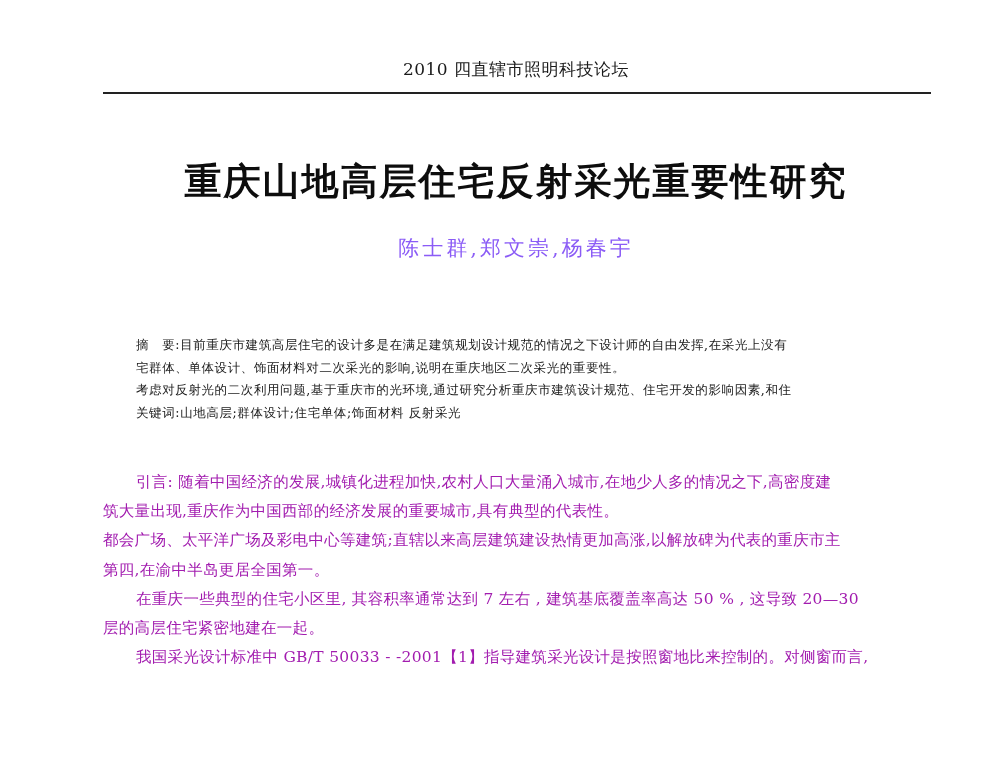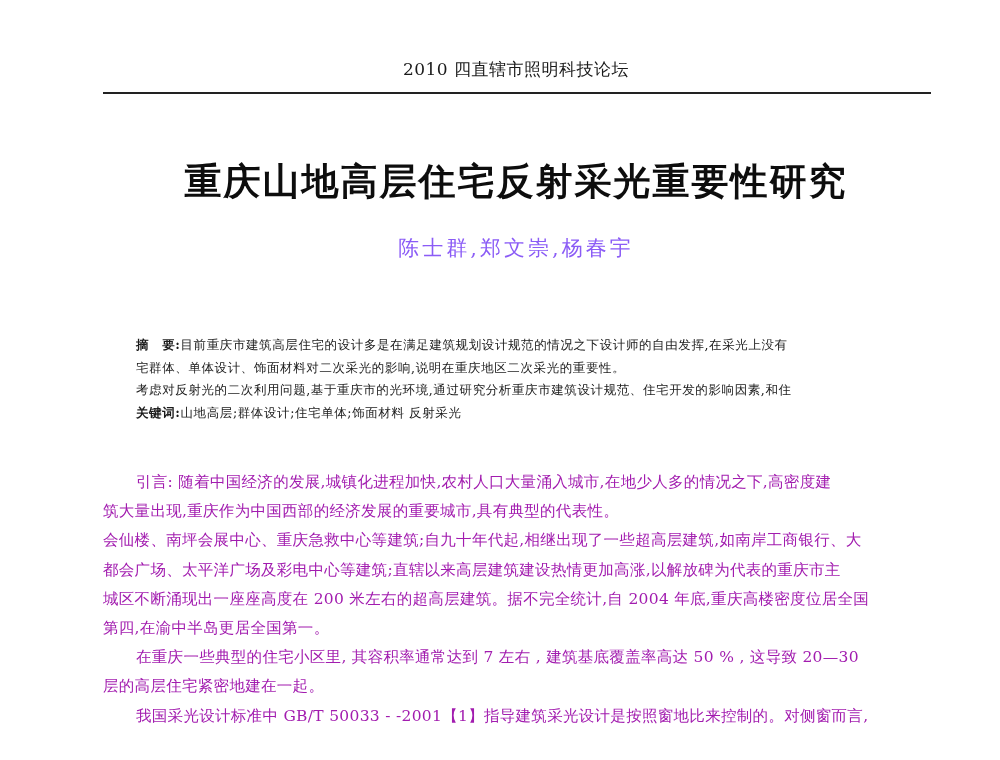--- a/index.html
+++ b/index.html
@@ -78,21 +78,21 @@
     width: 770px;
     font-size: 12.5px;
     line-height: 22.5px;
     color: #1a1a1a;
   }
   .abstract-block .line {
     white-space: nowrap;
     letter-spacing: 0.6px;
   }
   .abstract-label, .keywords-label {
-    font-weight: bold;
+    font-weight: normal;
     text-align: right;
   }
   .body-text {
     position: absolute;
     top: 468px;
     left: 87px;
     width: 830px;
     font-size: 15.5px;
     line-height: 29.2px;
     color: #a21caf;
@@ -125,22 +125,20 @@
     <div class="line">宅群体、单体设计、饰面材料对二次采光的影响,说明在重庆地区二次采光的重要性。</div>
     <div class="line">考虑对反射光的二次利用问题,基于重庆市的光环境,通过研究分析重庆市建筑设计规范、住宅开发的影响因素,和住</div>
     <div class="line">
       <span class="keywords-label">关键词:</span><span>山地高层;群体设计;住宅单体;饰面材料 反射采光</span>
     </div>
   </div>
 
   <div class="body-text">
     <div class="line indent">引言: 随着中国经济的发展,城镇化进程加快,农村人口大量涌入城市,在地少人多的情况之下,高密度建</div>
     <div class="line">筑大量出现,重庆作为中国西部的经济发展的重要城市,具有典型的代表性。</div>
-    <div class="line">会仙楼、南坪会展中心、重庆急救中心等建筑;自九十年代起,相继出现了一些超高层建筑,如南岸工商银行、大</div>
     <div class="line">都会广场、太平洋广场及彩电中心等建筑;直辖以来高层建筑建设热情更加高涨,以解放碑为代表的重庆市主</div>
-    <div class="line">城区不断涌现出一座座高度在 200 米左右的超高层建筑。据不完全统计,自 2004 年底,重庆高楼密度位居全国</div>
     <div class="line">第四,在渝中半岛更居全国第一。</div>
     <div class="line indent">在重庆一些典型的住宅小区里, 其容积率通常达到 7 左右 , 建筑基底覆盖率高达 50 % , 这导致 20—30</div>
     <div class="line">层的高层住宅紧密地建在一起。</div>
     <div class="line indent">我国采光设计标准中 GB/T 50033 - -2001【1】指导建筑采光设计是按照窗地比来控制的。对侧窗而言,</div>
   </div>
 
 </div>
 
 </body></html>

